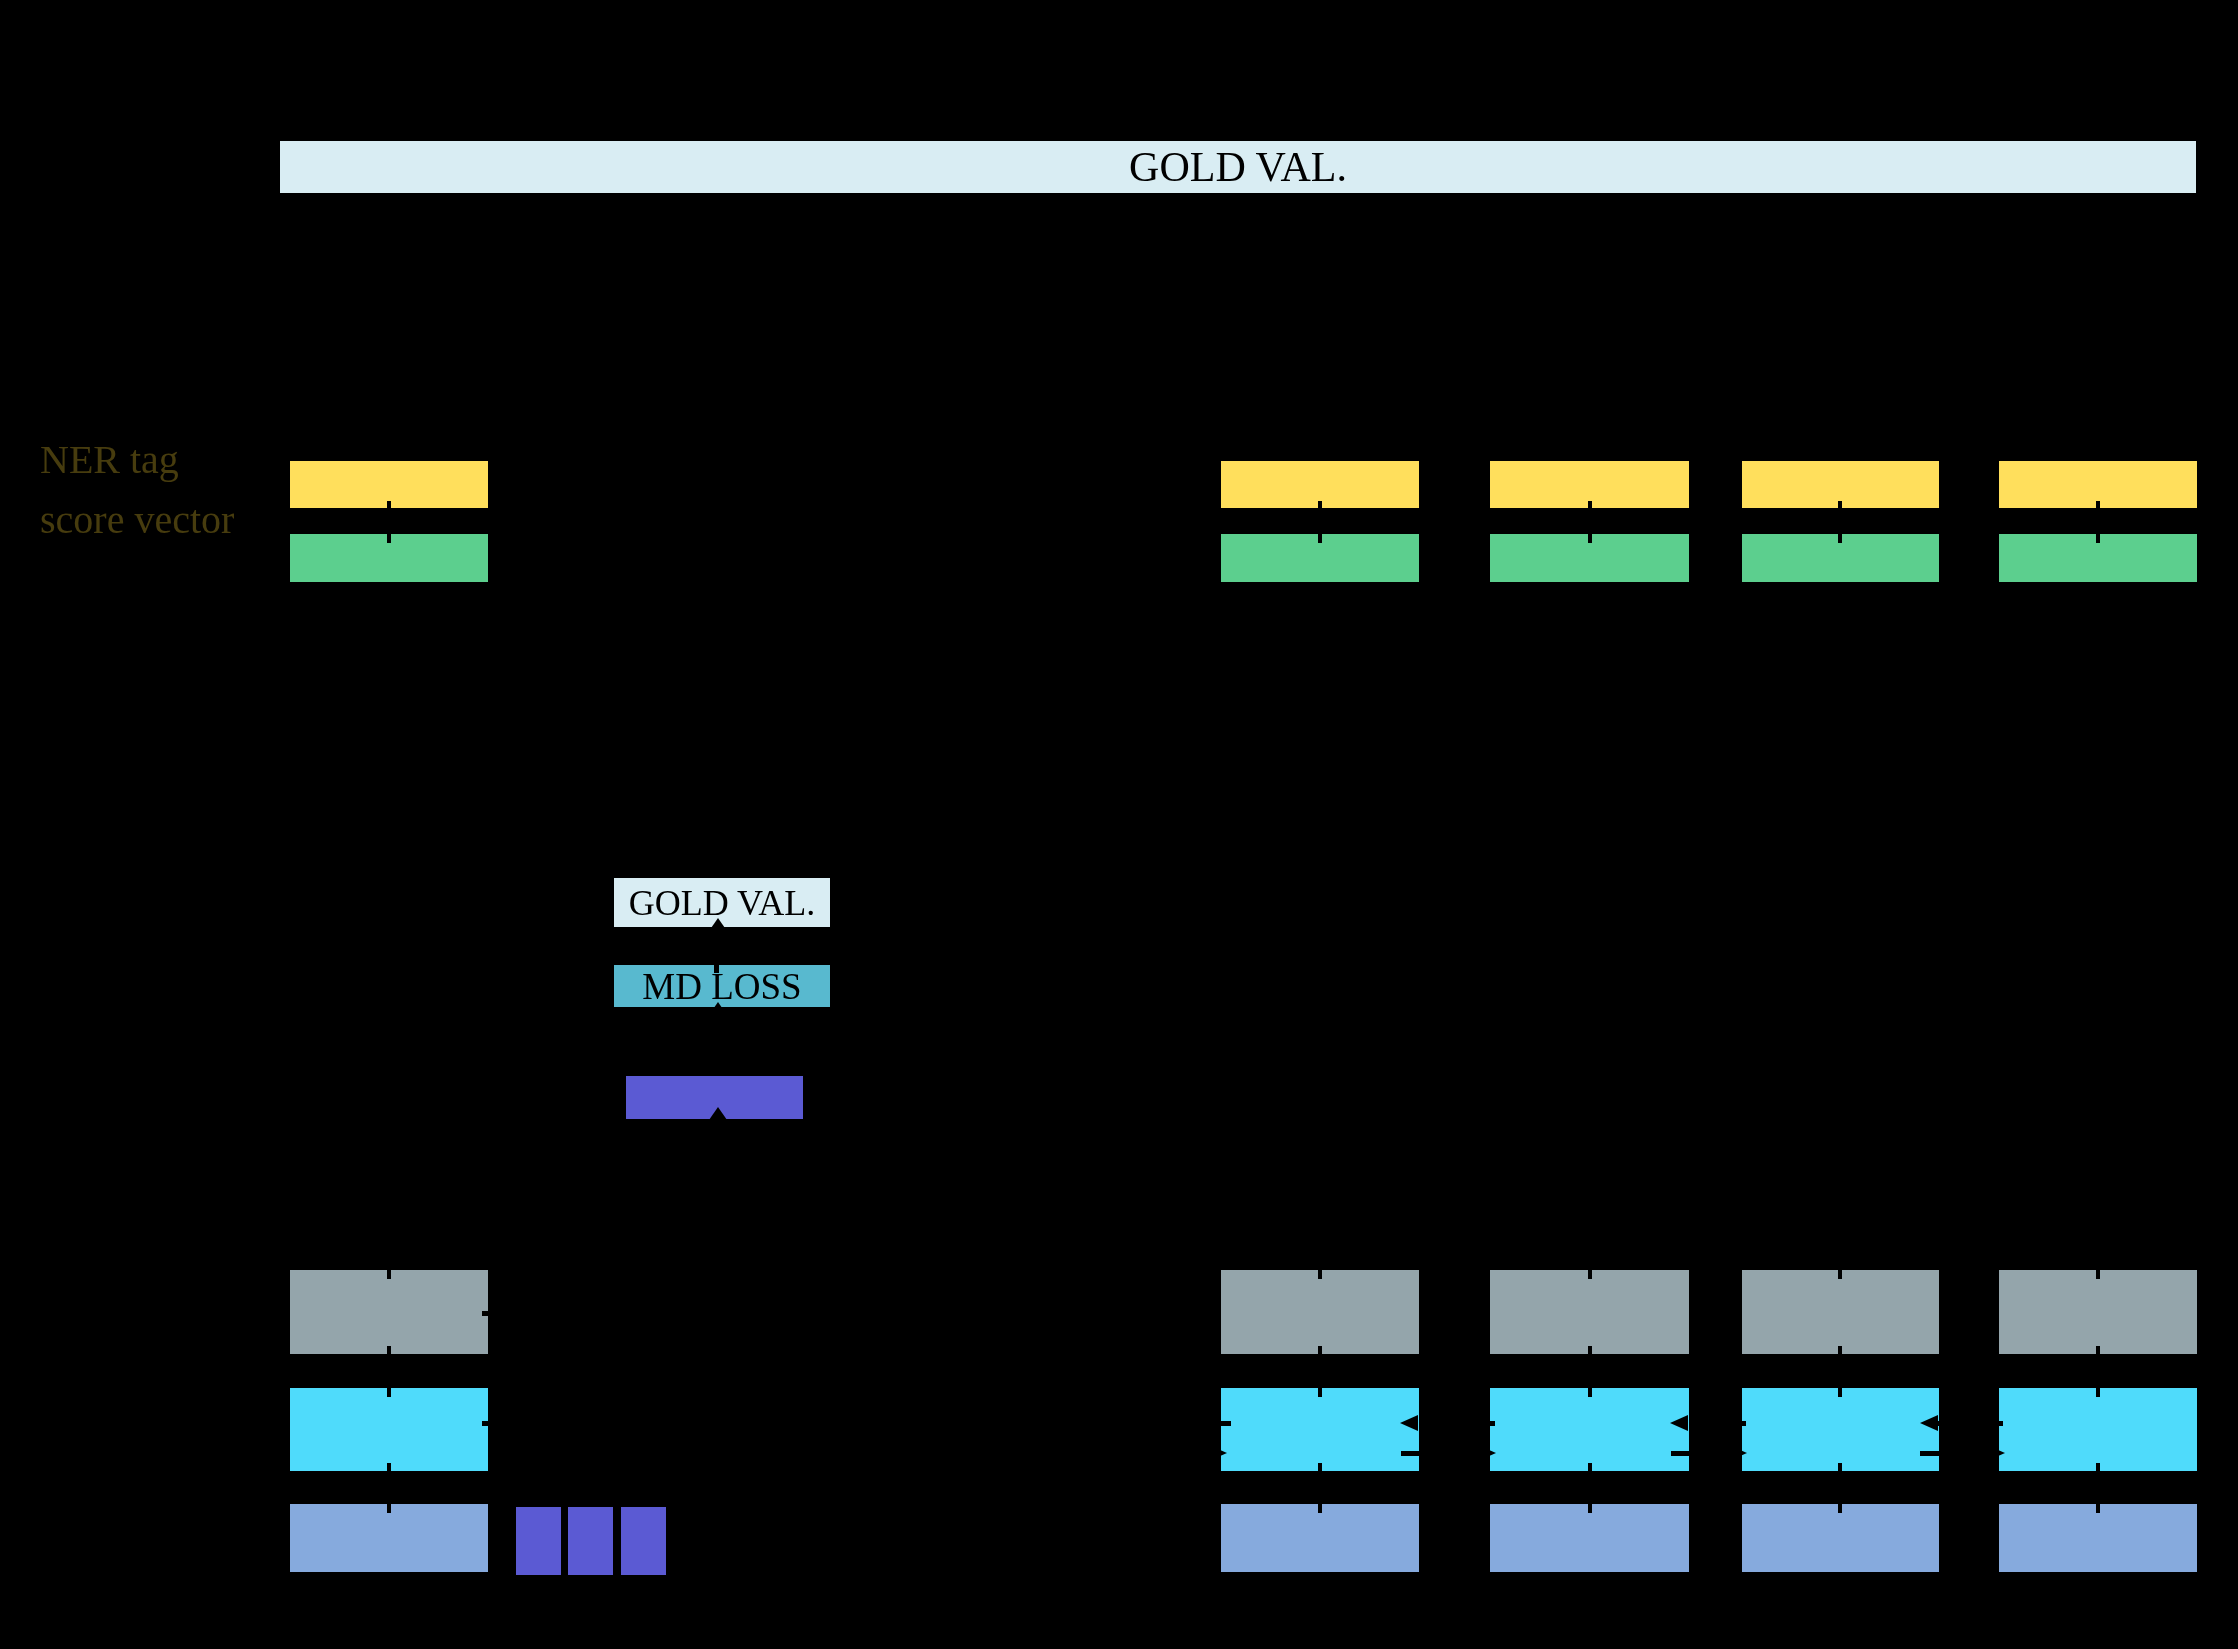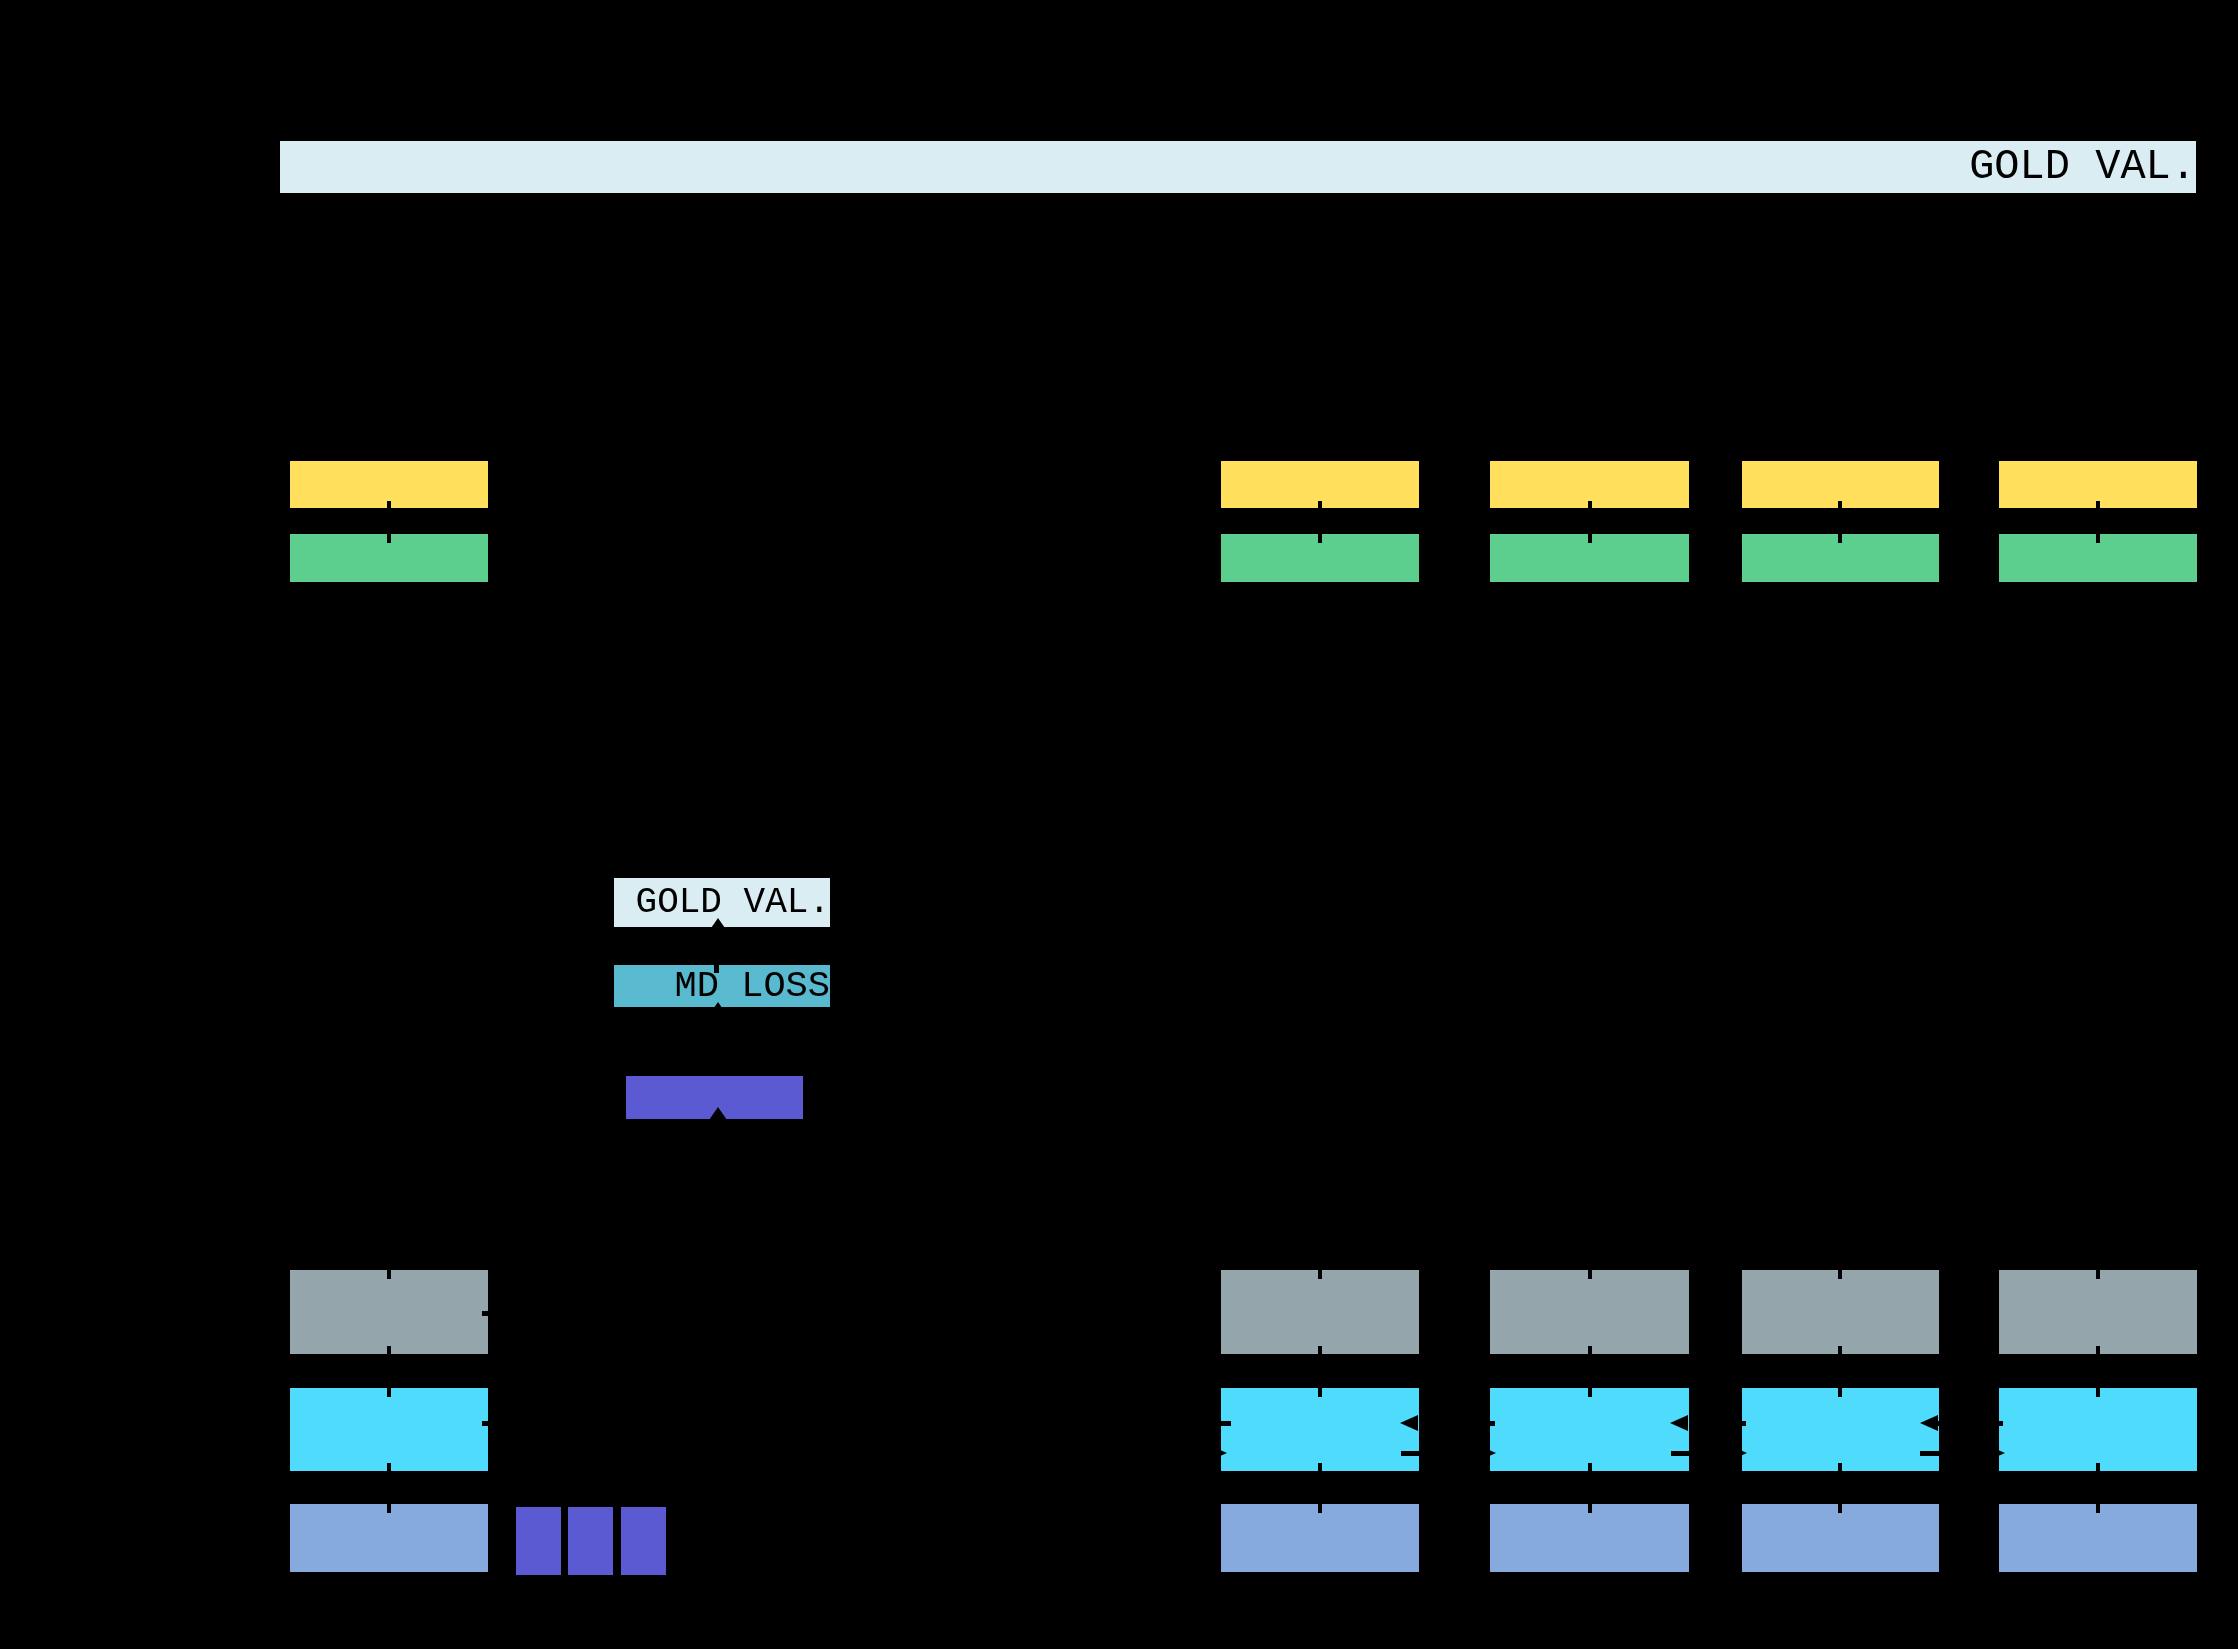--- a/index.html
+++ b/index.html
@@ -5,24 +5,23 @@
   html,body{margin:0;padding:0;background:#000;}
   #canvas{
     position:relative;
     width:2239px;height:1650px;
     background:var(--background,#000);
     font-family:"Liberation Serif","DejaVu Serif",serif;
     overflow:hidden;
   }
   .bar{
     position:absolute;
-    display:flex;align-items:center;justify-content:flex-end;
+    display:flex;align-items:center;justify-content:center;
     color:var(--text-black,#000);
     white-space:nowrap;
-    font-family:Liberation Mono, monospace;
   }
   
   .wide{left:280px;width:1916px;}
   #gold-top{top:141px;height:52px;background:var(--light-blue);font-size:42px;}
   #ner-loss{top:243px;height:60px;background:var(--teal);font-size:42px;}
   #crf{top:328px;height:114px;background:var(--peach);font-size:56px;}
   
   .c1{left:290px;width:198px;}
   .c2{left:1221px;width:198px;}
   .c3{left:1490px;width:199px;}
@@ -50,20 +49,24 @@
   .tri{position:absolute;width:0;height:0;}
   .tri-up{border-left:9.3px solid transparent;border-right:9.3px solid transparent;border-bottom:13.7px solid #000;}
   .tri-left{border-top:8px solid transparent;border-bottom:8px solid transparent;border-right:18.7px solid #000;}
   .tri-right{border-top:7.2px solid transparent;border-bottom:7.2px solid transparent;border-left:16px solid #000;}
 </style>
 </head>
 <body>
 
 <div id="canvas">
 
+  <div id="side-label">
+    <div>NER tag</div>
+    <div>score vector</div>
+  </div>
 
   <div class="bar wide" id="gold-top">
     <span>GOLD VAL.</span>
   </div>
 
   <div class="bar c1 row-yellow"></div>
   <div class="bar c2 row-yellow"></div>
   <div class="bar c3 row-yellow"></div>
   <div class="bar c4 row-yellow"></div>
   <div class="bar c5 row-yellow"></div>

